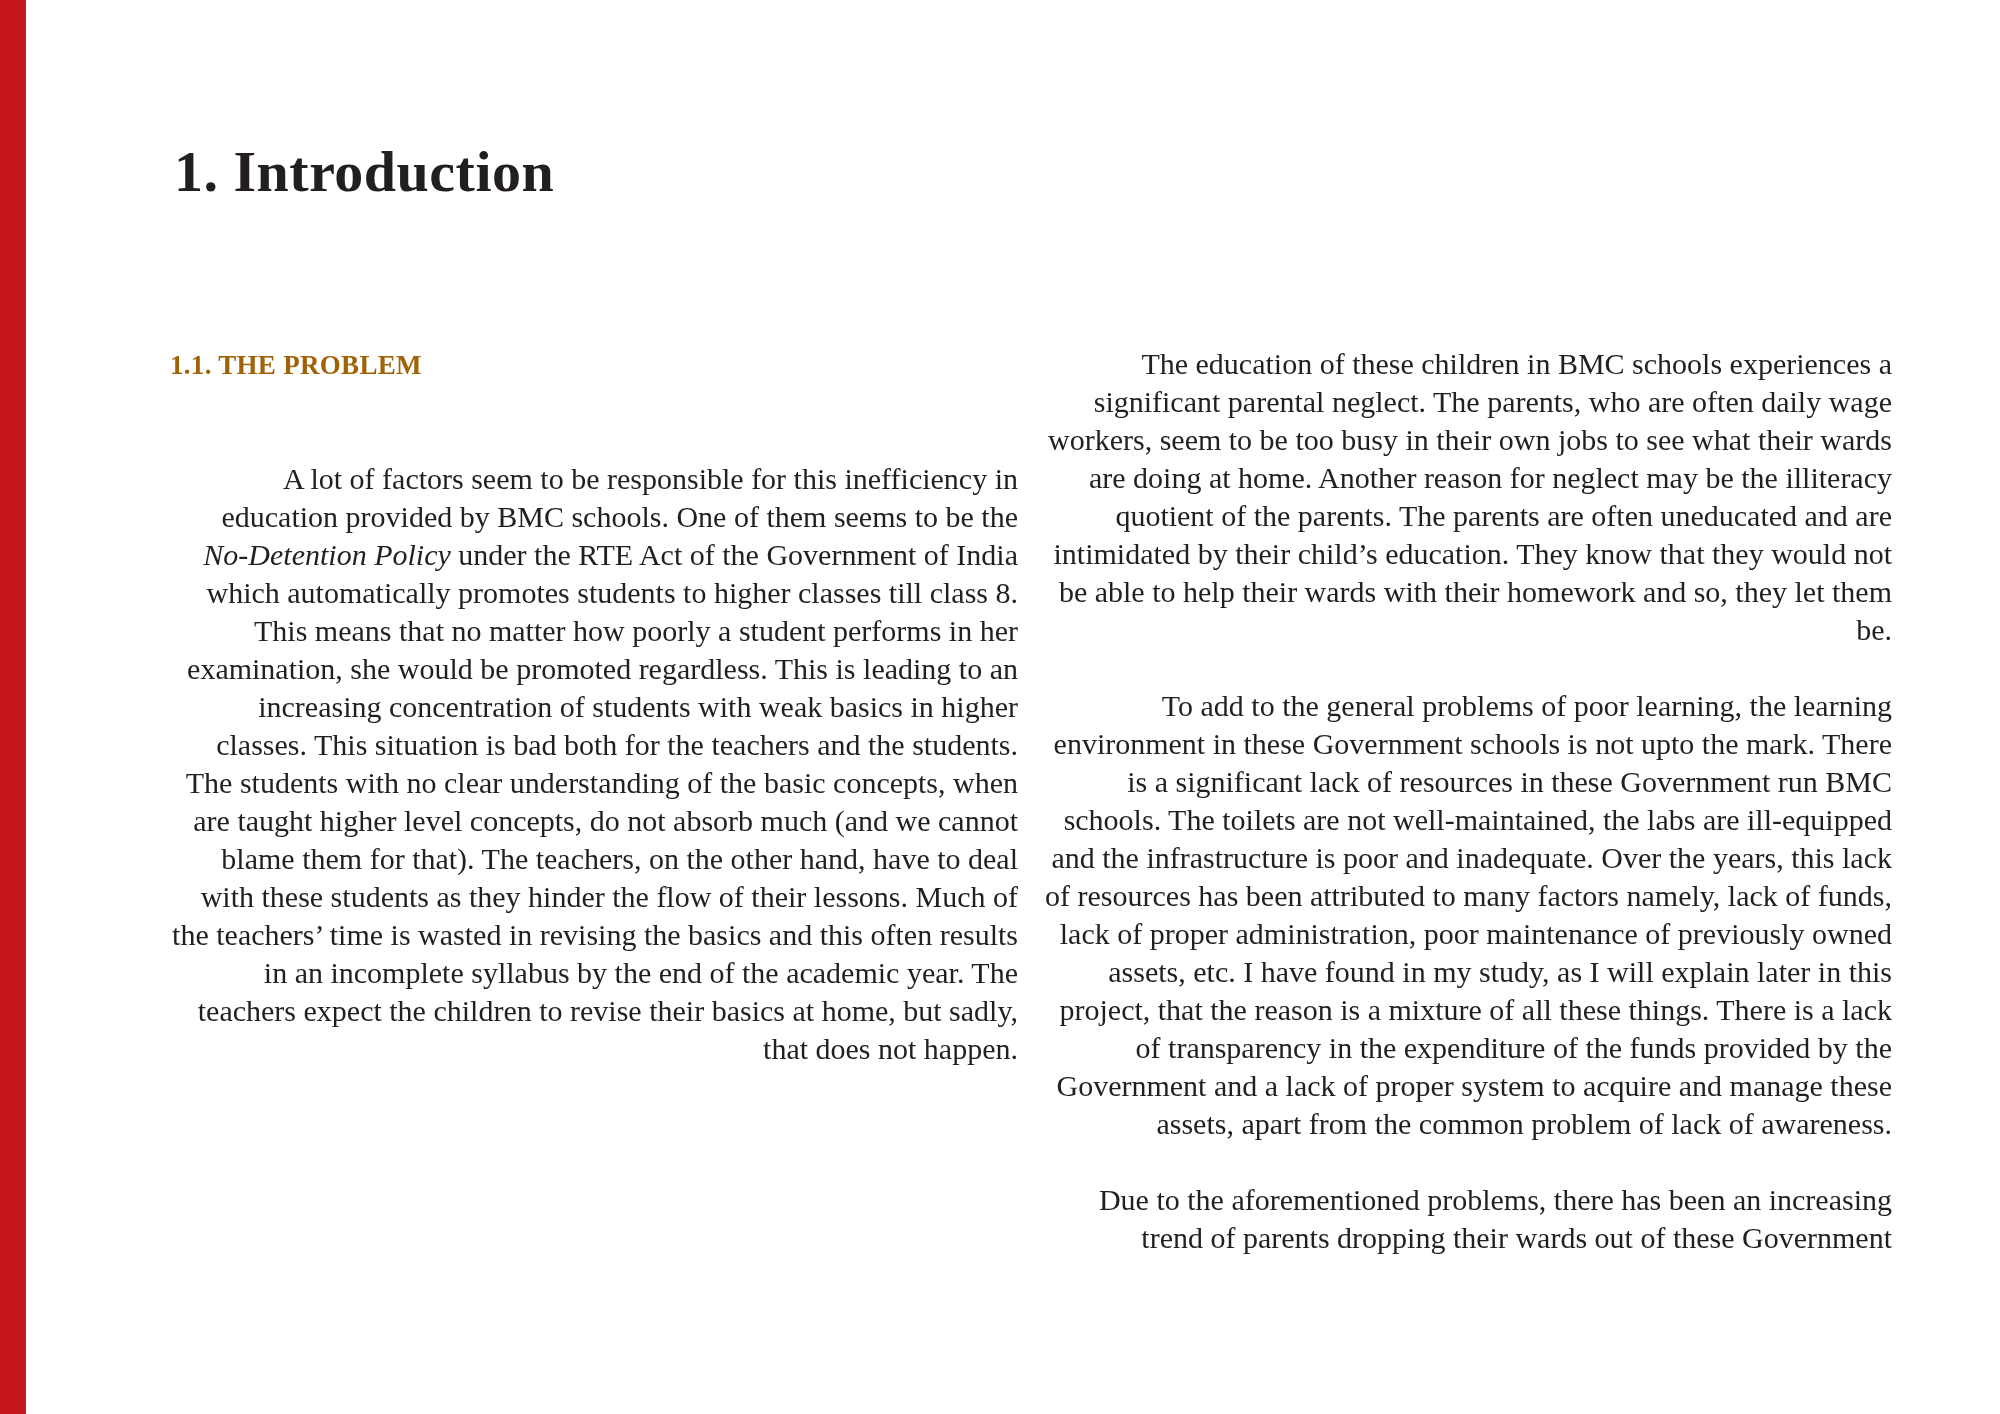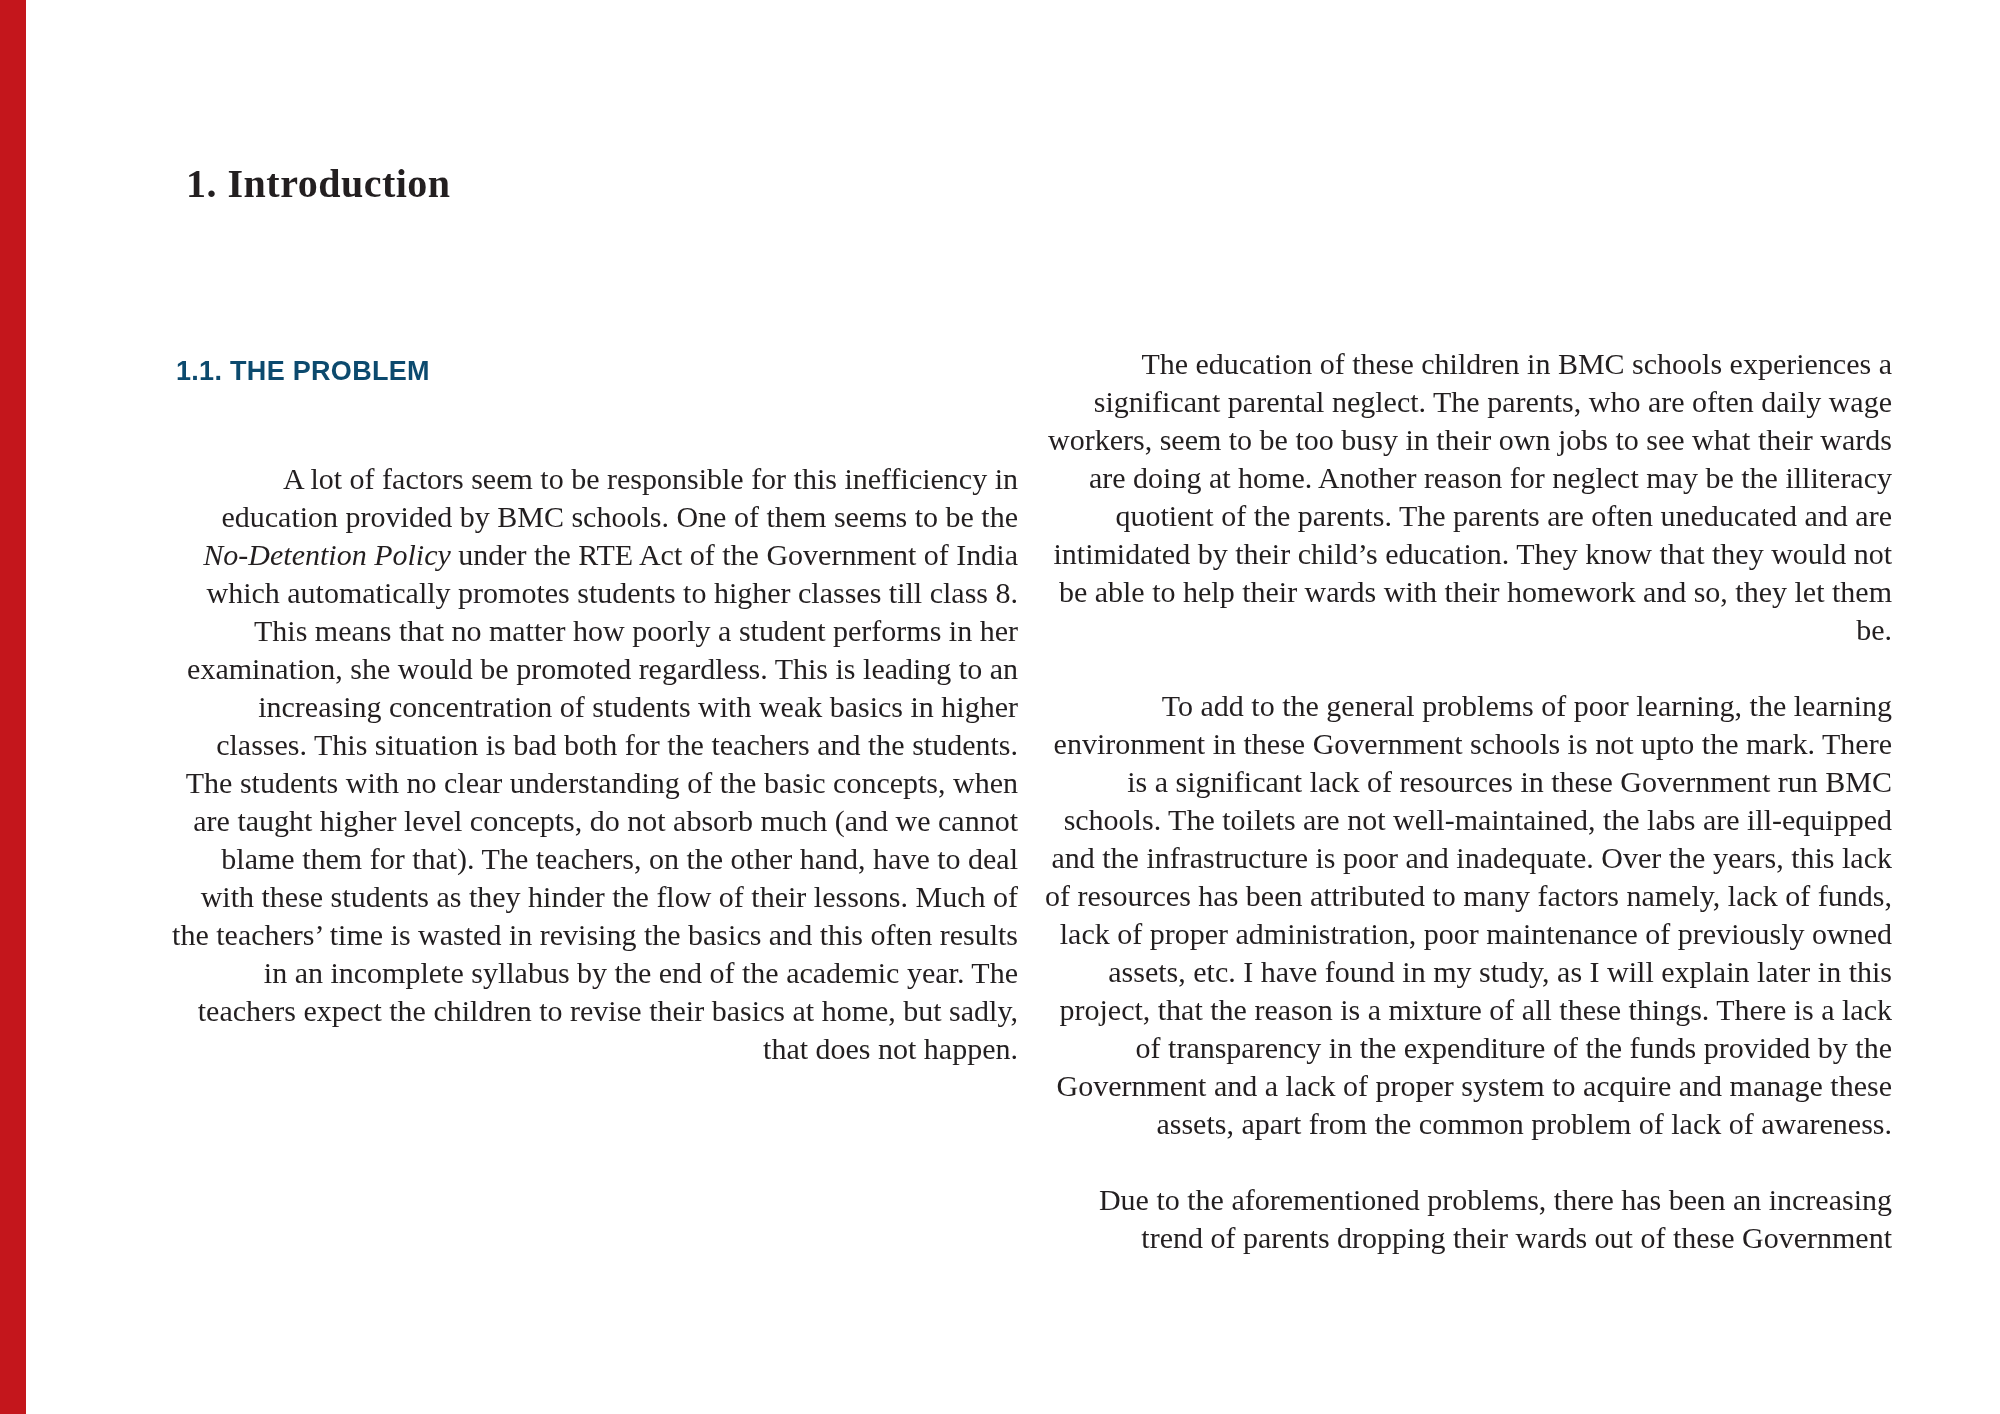--- a/index.html
+++ b/index.html
@@ -13,37 +13,37 @@
   }
   .accent-bar {
     position: absolute;
     left: 0; top: 0;
     width: 26px; height: 1414px;
     background: #c4161c;
   }
   .chapter-title {
     position: absolute;
     left: 170px; top: 138px;
-    margin: 16px;
+    margin: 4px;
     font-family: "Liberation Serif", serif;
     font-weight: 700;
-    font-size: 40px;
+    font-size: 58px;
     line-height: 60px;
     color: #231f20;
     letter-spacing: 0.5px;
   }
   .section-heading {
     position: absolute;
     left: 170px; top: 348px;
-    margin: 6px;
-    font-family: Liberation Sans, sans-serif;
+    margin: 0;
+    font-family: Liberation Serif, serif;
     font-weight: 700;
     font-size: 27px;
     line-height: 34px;
-    color: #0c4a6e;
+    color: #a16207;
     letter-spacing: 0.3px;
   }
   .col {
     position: absolute;
     color: #231f20;
     font-size: 30px;
     line-height: 38px;
     text-align: right;
   }
   .col p { margin: 0 0 38px 0; }

